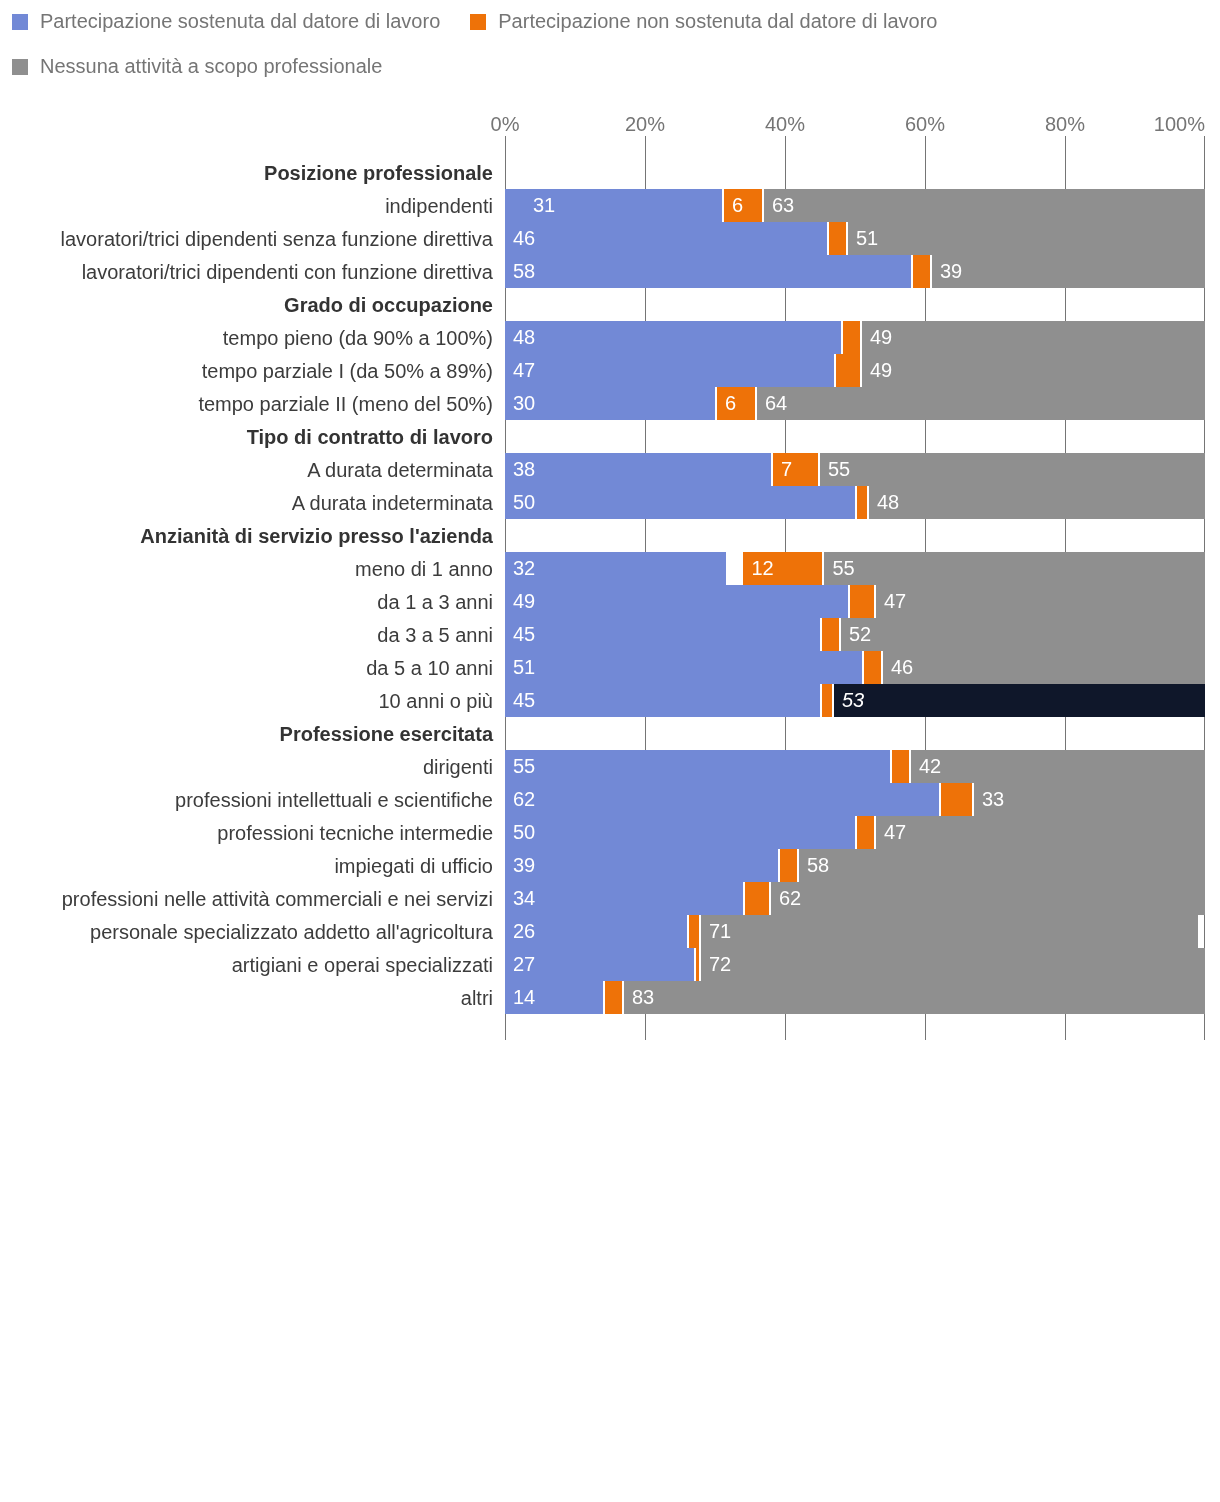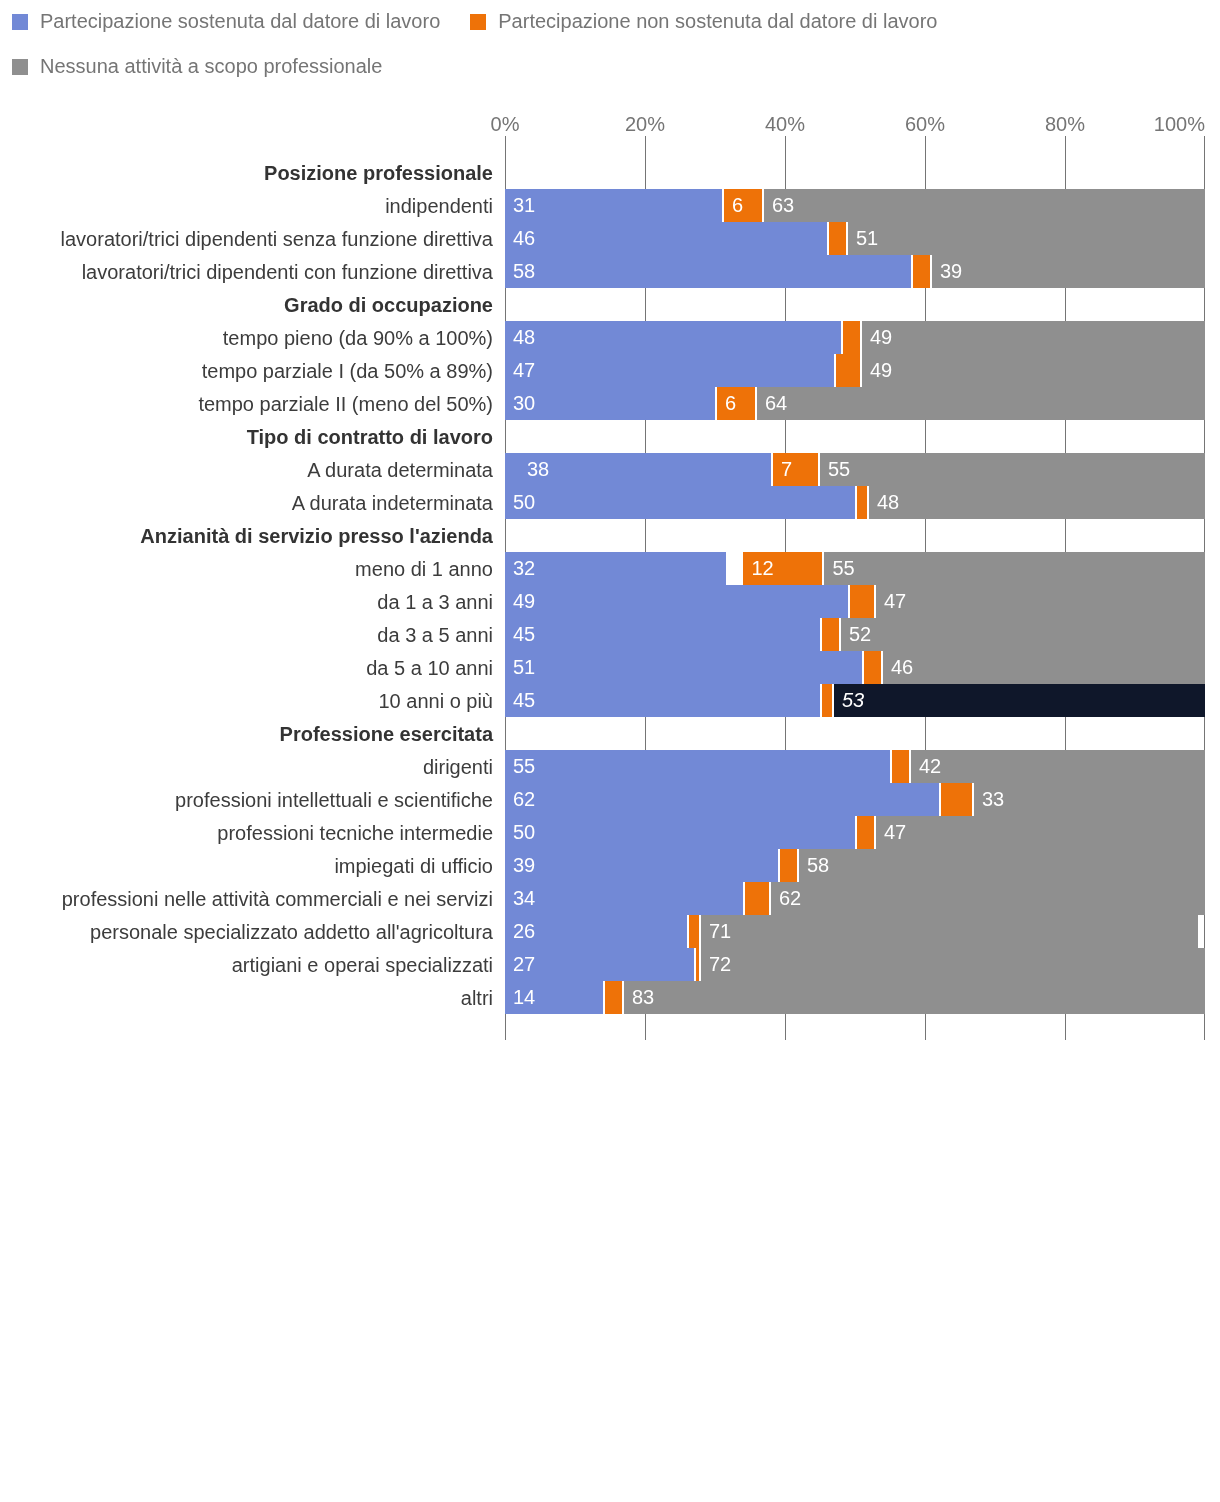--- a/index.html
+++ b/index.html
@@ -80,21 +80,21 @@
         <div class="gridline" style="left: 80%; background: rgb(117, 117, 117);"></div>
         <div class="gridline" style="left: calc(100% - 1px); background: rgb(117, 117, 117);"></div>
       </div>
     <div class="rows" id="rows">
         <div class="row header">
           <div class="row-label">Posizione professionale</div>
         </div>
         <div class="row">
           <div class="row-label">indipendenti</div>
           <div class="track">
-            <div class="seg s0" style="width: 31%; background: rgb(114, 137, 214);">
+            <div class="seg s0" style="width: 31%; background: rgb(114, 137, 214); padding-left: 20px;">
               <span class="val">31</span>
             </div>
             <div class="seg s1" style="width: 6%; background: rgb(238, 114, 8);">
               <span class="val">6</span>
             </div>
             <div class="seg s2" style="width: 63%; background: rgb(143, 143, 143);">
               <span class="val">63</span>
             </div>
           </div>
         </div>
@@ -162,21 +162,21 @@
               <span class="val">64</span>
             </div>
           </div>
         </div>
         <div class="row header">
           <div class="row-label">Tipo di contratto di lavoro</div>
         </div>
         <div class="row">
           <div class="row-label">A durata determinata</div>
           <div class="track">
-            <div class="seg s0" style="width: 38%; background: rgb(114, 137, 214); padding-left: 14px;">
+            <div class="seg s0" style="width: 38%; background: rgb(114, 137, 214);">
               <span class="val">38</span>
             </div>
             <div class="seg s1" style="width: 7%; background: rgb(238, 114, 8);">
               <span class="val">7</span>
             </div>
             <div class="seg s2" style="width: 55%; background: rgb(143, 143, 143);">
               <span class="val">55</span>
             </div>
           </div>
         </div>

